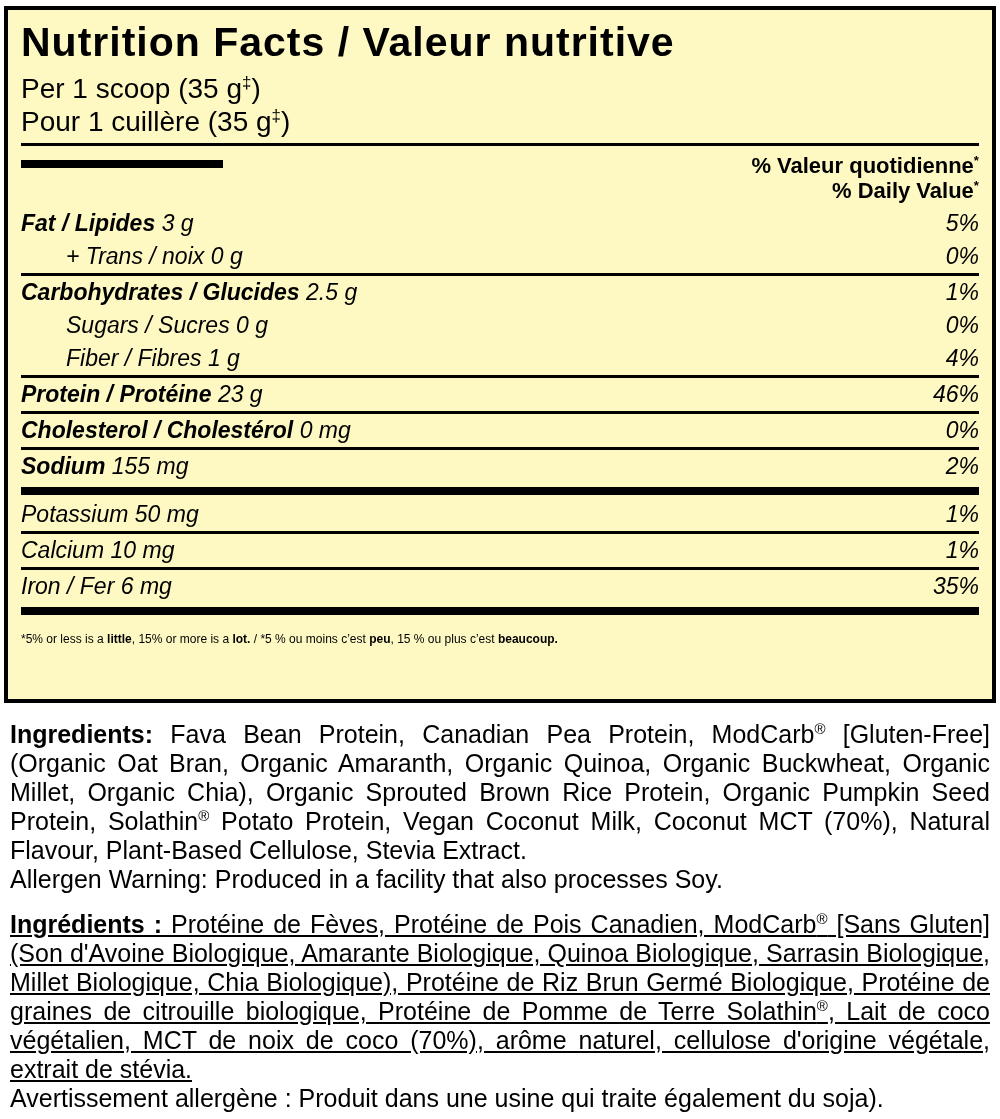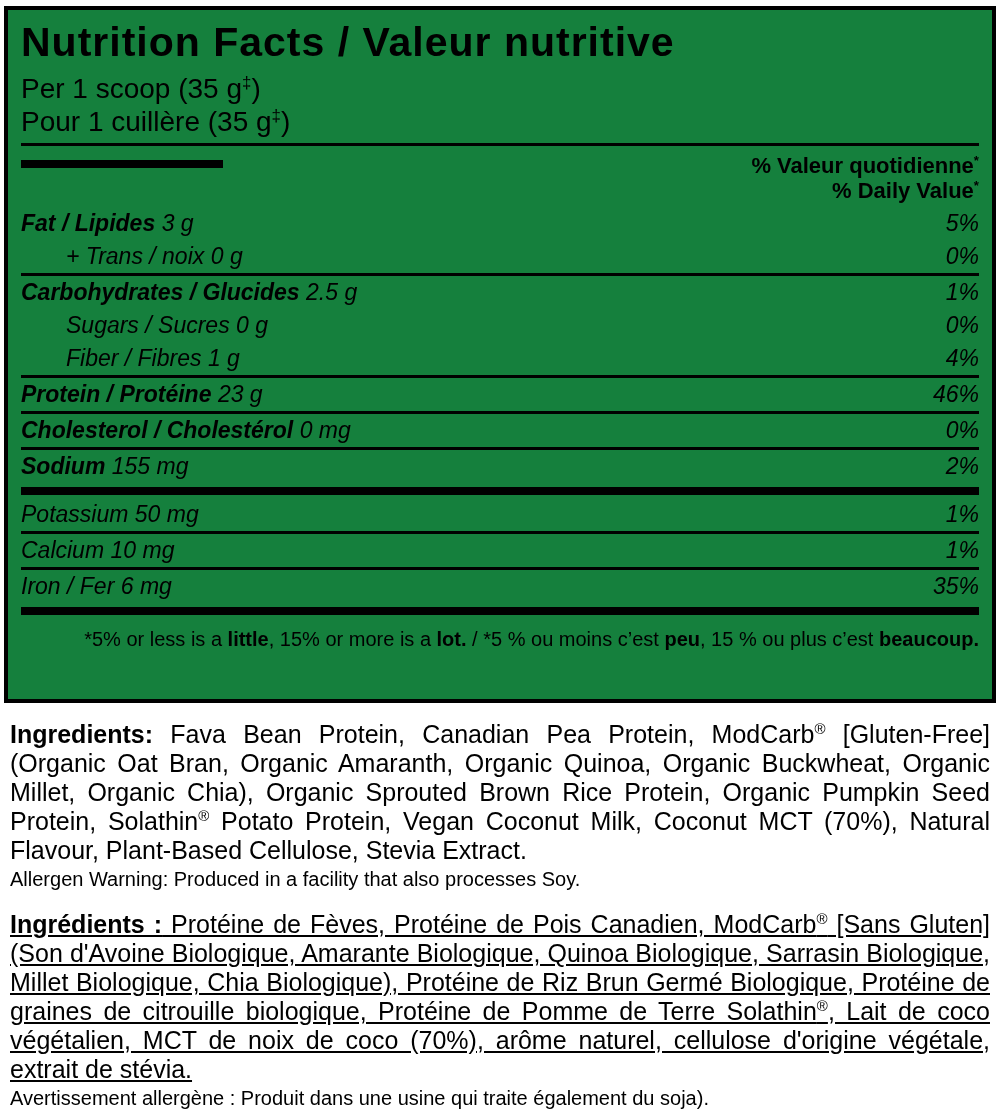--- a/index.html
+++ b/index.html
@@ -22,21 +22,21 @@
     line-height: 0;
   }
 
   
   .nf {
     box-sizing: border-box;
     margin: 6px 4px 0 4px;
     border: 4px solid #000;
     padding: 6px 13px 0 13px;
     height: 697px;
-    background: #15803d;
+    background: #fef9c3;
   }
   .nf-title {
     margin: 2px 0 6px 0;
     font-size: 41px;
     font-weight: 900;
     letter-spacing: 1px;
     line-height: 48px;
     white-space: nowrap;
   }
   .serving {
@@ -83,38 +83,37 @@
   .row.sub { padding-left: 45px; }
   .amt { margin-left: 0.28em; }
   .dv { text-align: right; }
   .bar8 {
     height: 8px;
     background: #000;
     margin: 4px 0 3px 0;
   }
   .footnote {
     padding-top: 9px;
-    font-size: 20px;
+    font-size: 12px;
     line-height: 24px;
     white-space: nowrap;
-    text-align: right;
   }
 
   
   .ing-section { padding: 17px 10px 0 10px; }
   .ing-par {
     margin: 0;
     font-size: 25px;
     line-height: 29px;
     text-align: justify;
     text-justify: inter-word;
   }
   .ing-allergen {
     margin: 0;
-    font-size: 20px;
+    font-size: 25px;
     line-height: 29px;
     text-align: left;
   }
   .ing-fr { margin-top: 16px; text-decoration: underline; }
 </style>
 </head>
 <body>
 
 <div class="nf">
   <h1 class="nf-title">Nutrition Facts / Valeur nutritive</h1>

